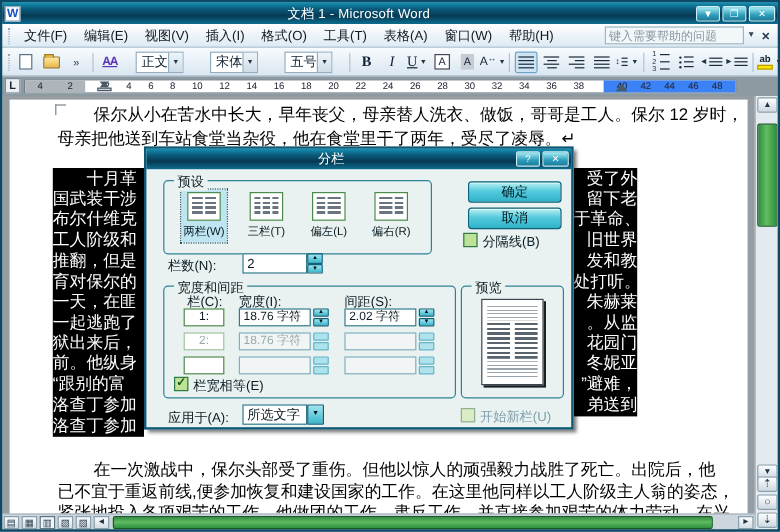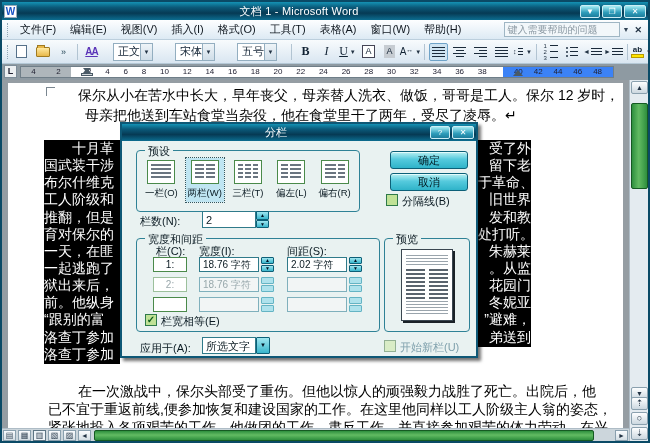--- a/index.html
+++ b/index.html
@@ -374,21 +374,21 @@
       <span class="mk mk-hang"></span>
       <span class="mk-box"></span>
       <span class="mk mk-right"></span>
     </div>
   </div>
 
   <div class="docarea">
     <div class="page">
       <span class="corner"></span>
       <div class="tline" style="left:70px;top:4px;">保尔从小在苦水中长大，早年丧父，母亲替人洗衣、做饭，哥哥是工人。保尔 12 岁时，</div>
-      <div class="tline" style="left:40px;top:24px;margin-left:37px;">母亲把他送到车站食堂当杂役，他在食堂里干了两年，受尽了凌辱。↵</div>
+      <div class="tline" style="left:40px;top:24px;">母亲把他送到车站食堂当杂役，他在食堂里干了两年，受尽了凌辱。↵</div>
 
       <div class="selblk blk-l">
         <div class="sl first">十月革</div>
         <div class="sl">国武装干涉</div>
         <div class="sl">布尔什维克</div>
         <div class="sl">工人阶级和</div>
         <div class="sl">推翻，但是</div>
         <div class="sl">育对保尔的</div>
         <div class="sl">一天，在匪</div>
         <div class="sl">一起逃跑了</div>
@@ -421,26 +421,20 @@
 
     <div class="dialog">
       <div class="dtitle">
         <span class="txt">分栏</span>
         <span class="dbtn">?</span>
         <span class="dbtn close">✕</span>
       </div>
 
       <div class="group presets">
         <span class="glabel">预设</span>
-        <span class="pitem">
-          <span class="pi">
-              <i></i>
-            </span>
-          <span class="plabel">一栏(O)</span>
-        </span>
         <span class="pitem selected">
           <span class="pi">
               <i></i>
               <i></i>
             </span>
           <span class="plabel">两栏(W)</span>
         </span>
         <span class="pitem">
           <span class="pi">
               <i></i>

